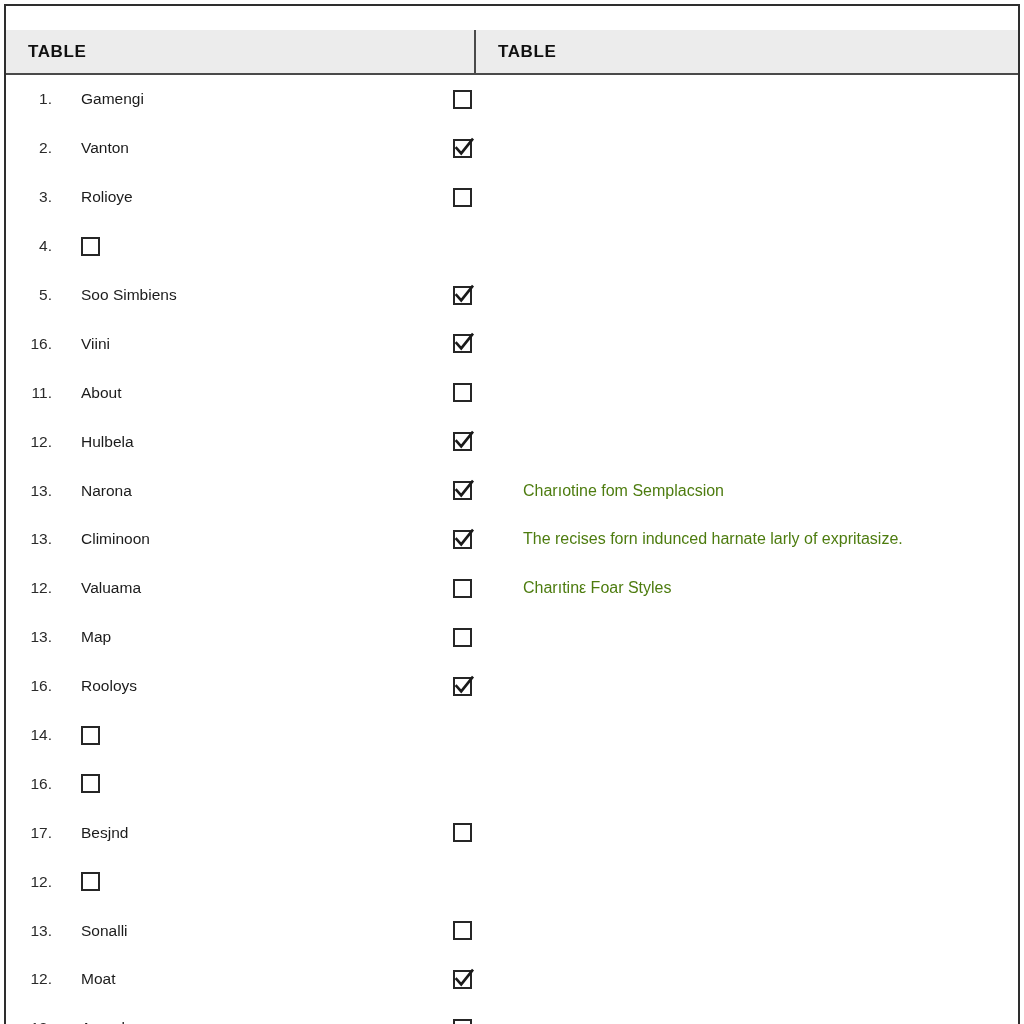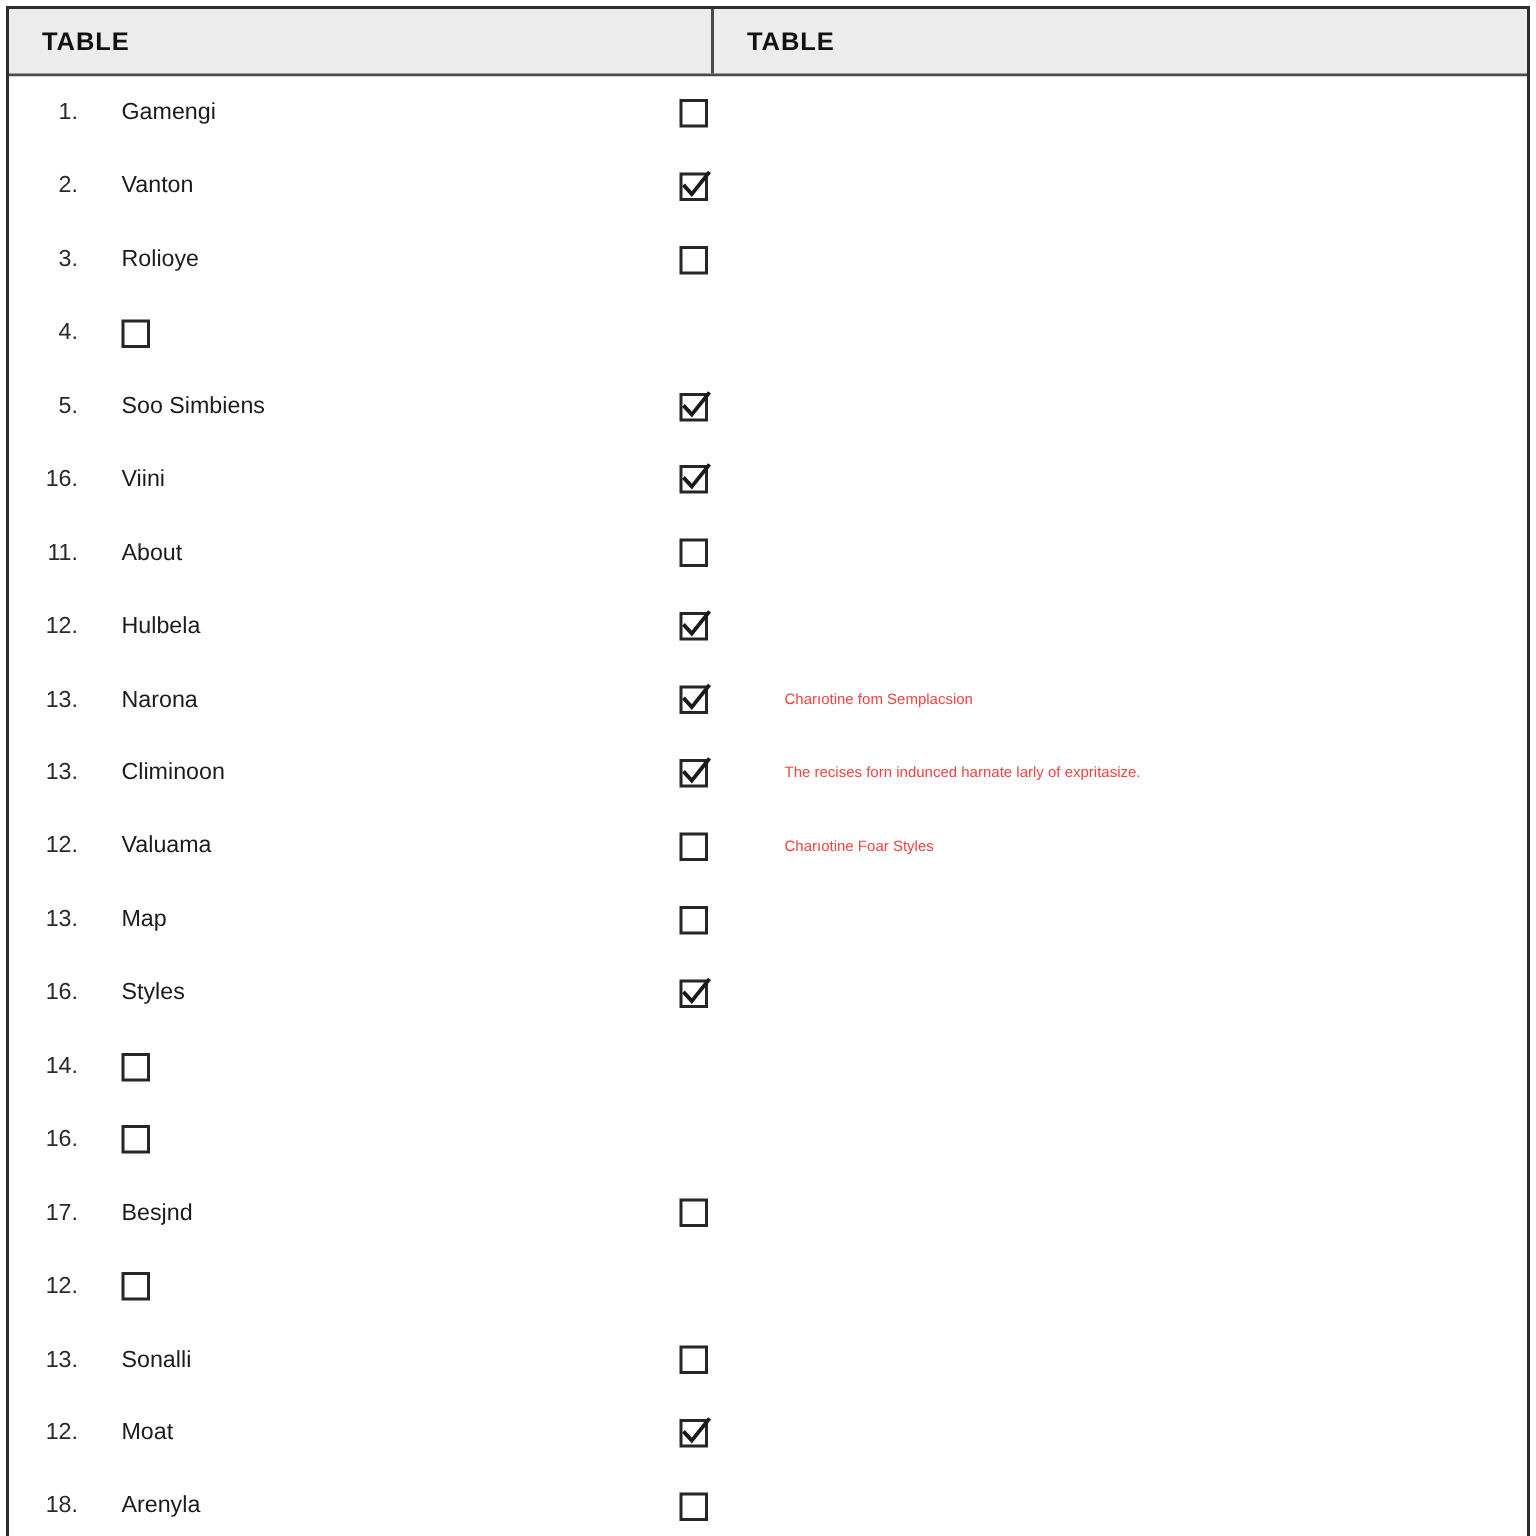--- a/index.html
+++ b/index.html
@@ -30,20 +30,21 @@
   }
 
   
   #table-header {
     position: relative;
     display: flex;
     height: 45px;
     background: #ececec;
     border-bottom: 2px solid #4a4a4a;
     box-sizing: border-box;
+    margin-top: 24px;
   }
   .header-cell {
     display: flex;
     align-items: center;
     box-sizing: border-box;
     height: 100%;
   }
   #header-cell-left {
     width: 470px;
     padding-left: 22px;
@@ -93,22 +94,22 @@
   }
   .cell-check {
     width: 64px;
     flex: none;
     display: flex;
     align-items: center;
     justify-content: center;
   }
   .cell-note {
     flex: 1;
-    font-size: 10px;
-    color: #ef4444;
+    font-size: 16px;
+    color: #4d7c0f;
     padding-left: 29px;
     box-sizing: border-box;
     white-space: nowrap;
   }
 
   
   .checkbox {
     position: relative;
     width: 19px;
     height: 19px;
@@ -242,33 +243,33 @@
           </div>
         </div>
         <div class="cell-note">The recises forn indunced harnate larly of expritasize.</div>
       </div>
       <div class="table-row">
         <div class="cell-index">12.</div>
         <div class="cell-label">Valuama</div>
         <div class="cell-check">
           <div class="checkbox" role="checkbox" aria-checked="false"></div>
         </div>
-        <div class="cell-note">Charıotine Foar Styles</div>
+        <div class="cell-note">Charıtinε Foar Styles</div>
       </div>
       <div class="table-row">
         <div class="cell-index">13.</div>
         <div class="cell-label">Map</div>
         <div class="cell-check">
           <div class="checkbox" role="checkbox" aria-checked="false"></div>
         </div>
         <div class="cell-note"></div>
       </div>
       <div class="table-row">
         <div class="cell-index">16.</div>
-        <div class="cell-label">Styles</div>
+        <div class="cell-label">Rooloys</div>
         <div class="cell-check">
           <div class="checkbox" role="checkbox" aria-checked="true">
             <svg viewBox="0 0 24 24" aria-hidden="true">
               <path d="M4.5 12.2 L9.2 17.4 L20.2 3.6" fill="none" stroke="#1a1a1a" stroke-width="2.6" stroke-linecap="square" stroke-linejoin="miter"></path>
             </svg>
           </div>
         </div>
         <div class="cell-note"></div>
       </div>
       <div class="table-row">

